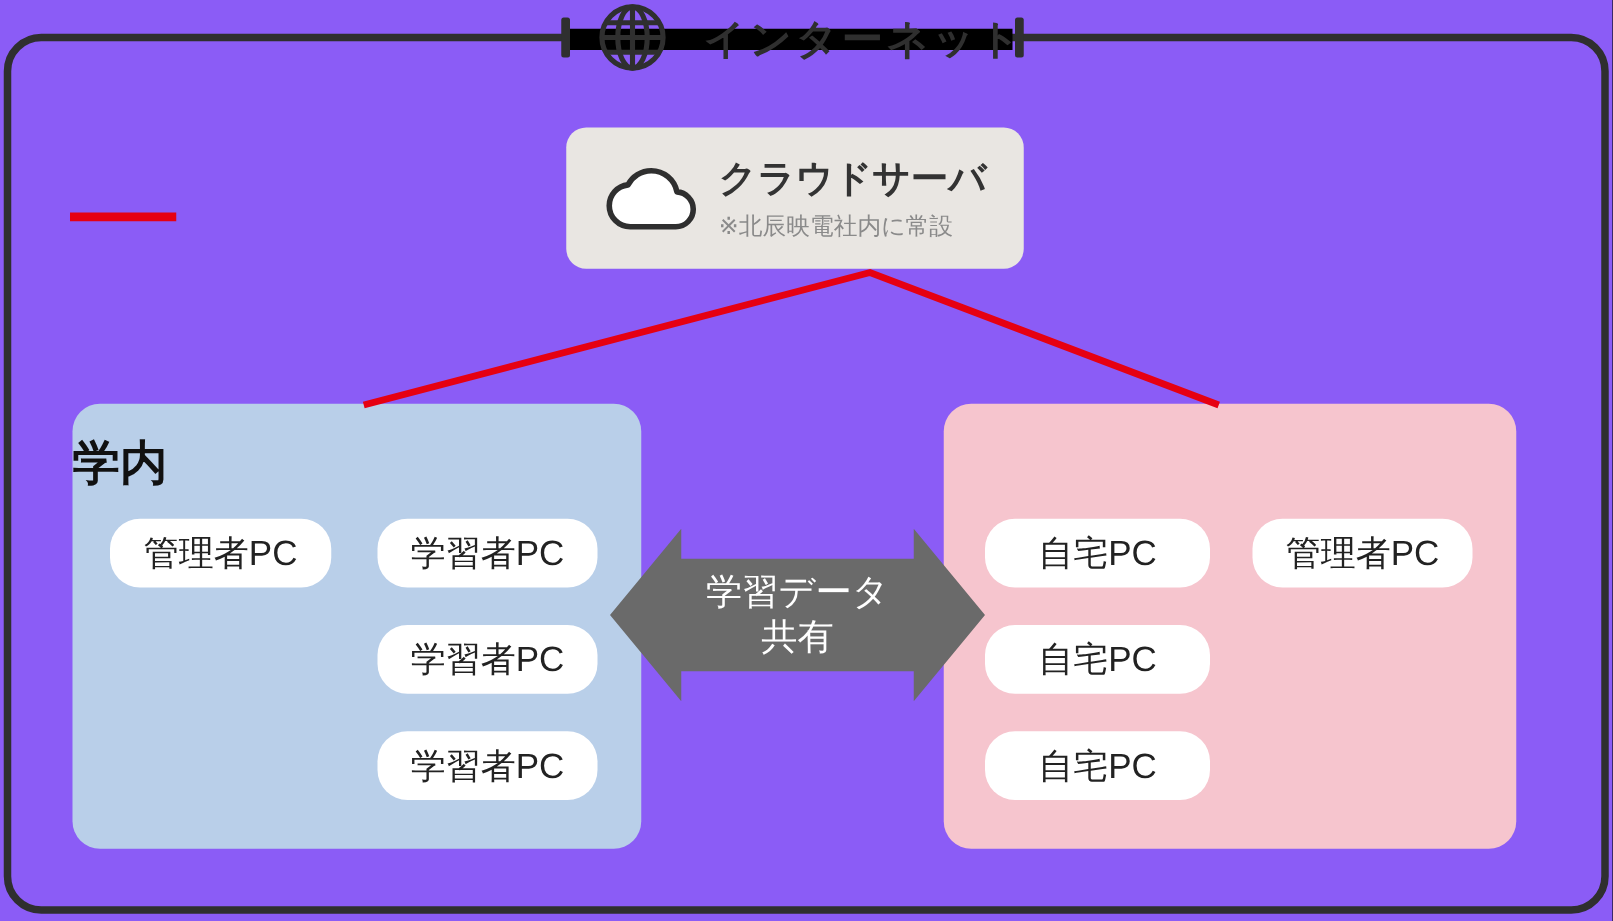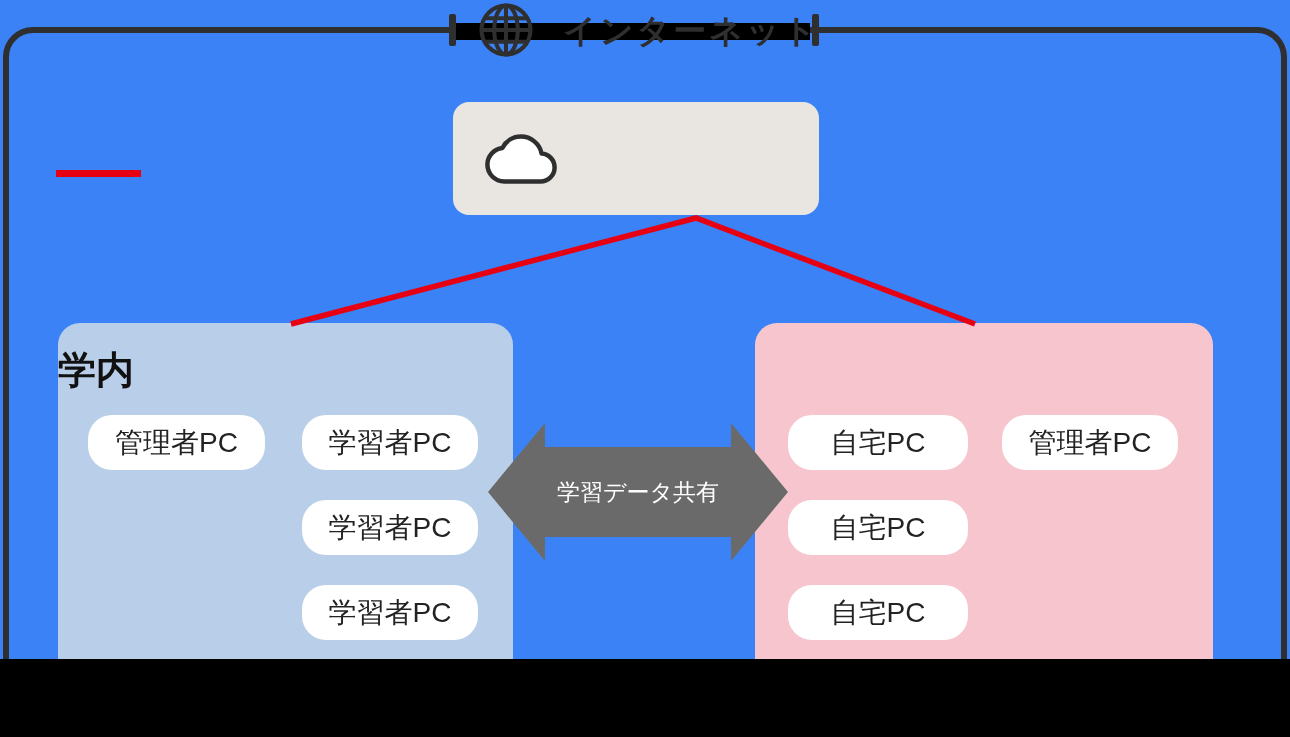--- a/index.html
+++ b/index.html
@@ -1,17 +1,17 @@
 <!DOCTYPE html>
 <html><head>
 <meta charset="utf-8">
 <style>
   html,body{margin:0;padding:0;background:#000;}
   body{font-family:"Liberation Sans","DejaVu Sans",sans-serif;}
-  .canvas{position:relative;width:1290px;height:659px;background:#3b82f6;overflow:hidden;}
+  .canvas{position:relative;width:1290px;height:737px;background:#8b5cf6;overflow:hidden;}
 
   
   .frame{position:absolute;left:3px;top:27px;width:1284px;height:704px;
          border:6px solid #2f2f2f;border-radius:30px;box-sizing:border-box;z-index:1;}
   .frame-gap{position:absolute;left:456px;top:23px;width:354px;height:17px;background:#000;z-index:2;}
   .cap{position:absolute;top:14px;width:7px;height:32px;background:#2f2f2f;border-radius:2px;z-index:4;}
   .cap-left{left:449px;}
   .cap-right{left:812px;}
   .globe{position:absolute;left:477px;top:1px;width:58px;height:58px;z-index:4;}
   .internet-text{position:absolute;left:563px;top:11px;height:40px;line-height:40px;
@@ -45,22 +45,22 @@
   .c-pc3{left:244px;top:262px;width:176px;height:55px;}
   
   .o-pc0{left:33px;top:92px;width:180px;height:55px;}
   .o-pc1{left:247px;top:92px;width:176px;height:55px;}
   .o-pc2{left:33px;top:177px;width:180px;height:55px;}
   .o-pc3{left:33px;top:262px;width:180px;height:55px;}
 
   
   .share-arrow{position:absolute;left:488px;top:423px;width:300px;height:138px;z-index:3;}
   .share-arrow svg{position:absolute;left:0;top:0;}
-  .arrow-label{position:absolute;left:0;top:0;width:100%;height:100%;display:flex;
-         align-items:center;justify-content:center;color:#fff;font-size:23px;line-height:1.25;text-align:right;}
+  .arrow-label{position:absolute;left:0;top:0;width:100%;height:100%;display:flex;flex-direction:column;
+         align-items:center;justify-content:center;color:#fff;font-size:29px;line-height:1.25;text-align:right;}
 </style>
 </head>
 <body>
 
 <div class="canvas">
 
   <div class="frame"></div>
   <div class="frame-gap"></div>
   <div class="cap cap-left"></div>
   <div class="cap cap-right"></div>
@@ -74,20 +74,24 @@
       <line x1="5" y1="32" x2="59" y2="32"></line>
       <line x1="8" y1="45" x2="56" y2="45"></line>
     </g>
   </svg>
   <div class="internet-text">インターネット</div>
 
   <div class="cloud-box">
     <svg class="cloud-icon" viewBox="0 0 24 20">
       <path d="M19.35 8.04A7.49 7.49 0 0 0 12 2C9.11 2 6.6 3.64 5.35 6.04A5.994 5.994 0 0 0 0 12c0 3.31 2.69 6 6 6h13c2.76 0 5-2.24 5-5 0-2.64-2.05-4.78-4.65-4.96z" fill="#ffffff" stroke="#2f2f2f" stroke-width="1.6" stroke-linejoin="round"></path>
     </svg>
+    <div class="cloud-texts">
+      <div class="cloud-title">クラウドサーバ</div>
+      <div class="cloud-note">※北辰映電社内に常設</div>
+    </div>
   </div>
 
   <div class="legend-line"></div>
 
   <svg class="connectors" viewBox="0 0 1290 737">
     <polyline points="291,324 696,218 975,324" fill="none" stroke="#e60012" stroke-width="5.5" stroke-linejoin="miter"></polyline>
   </svg>
 
   <div class="zone zone-campus">
     <div class="zone-title">学内</div>

